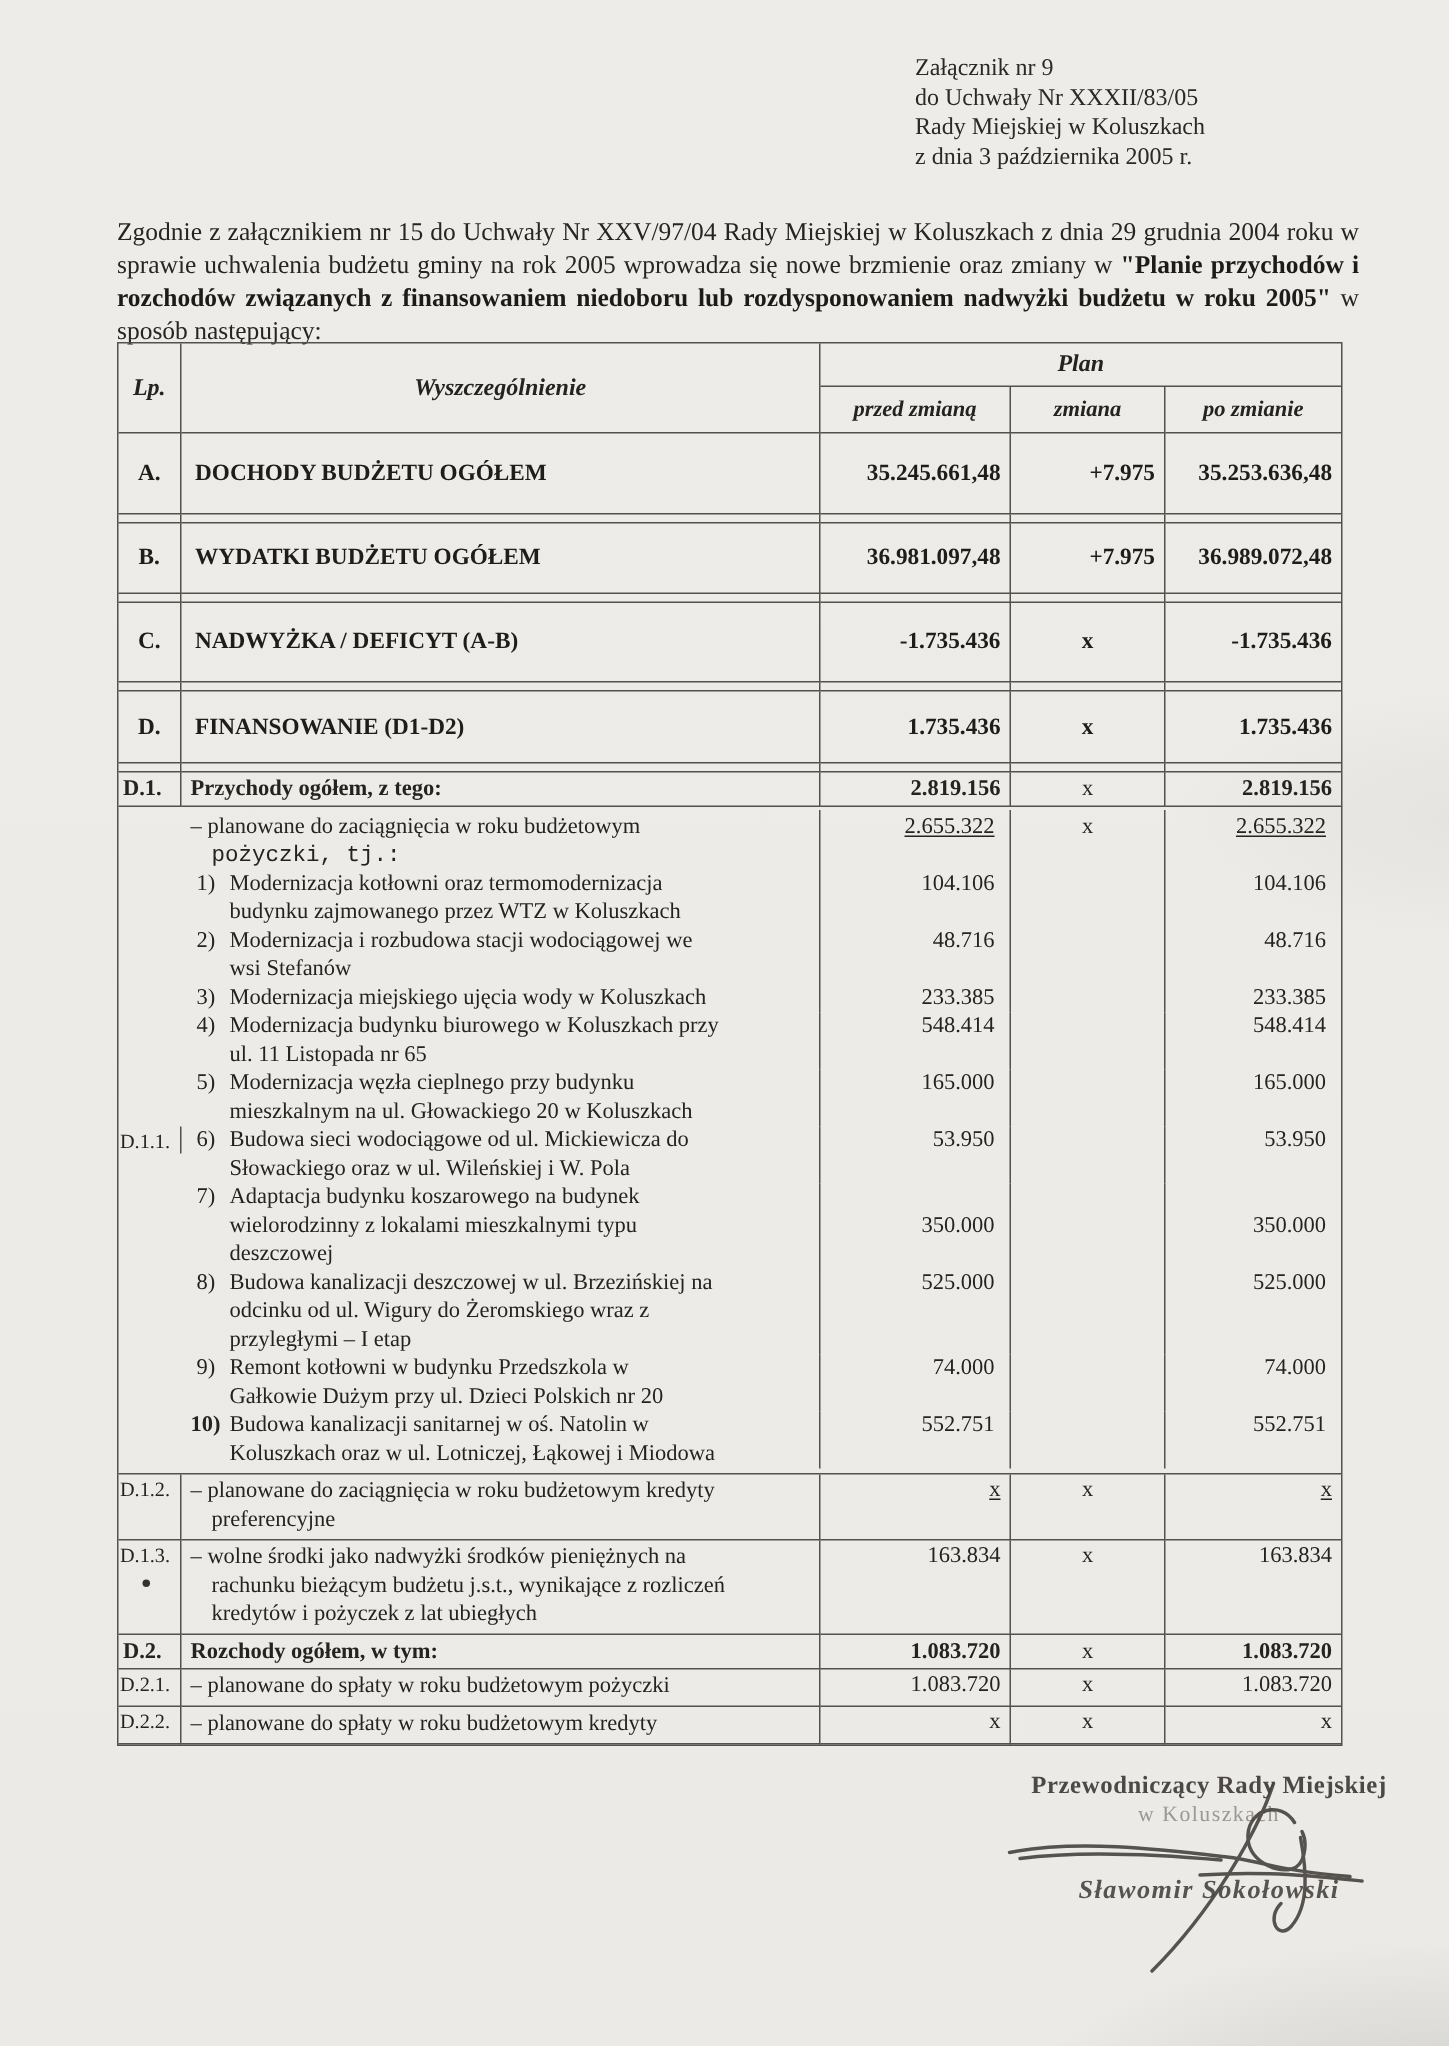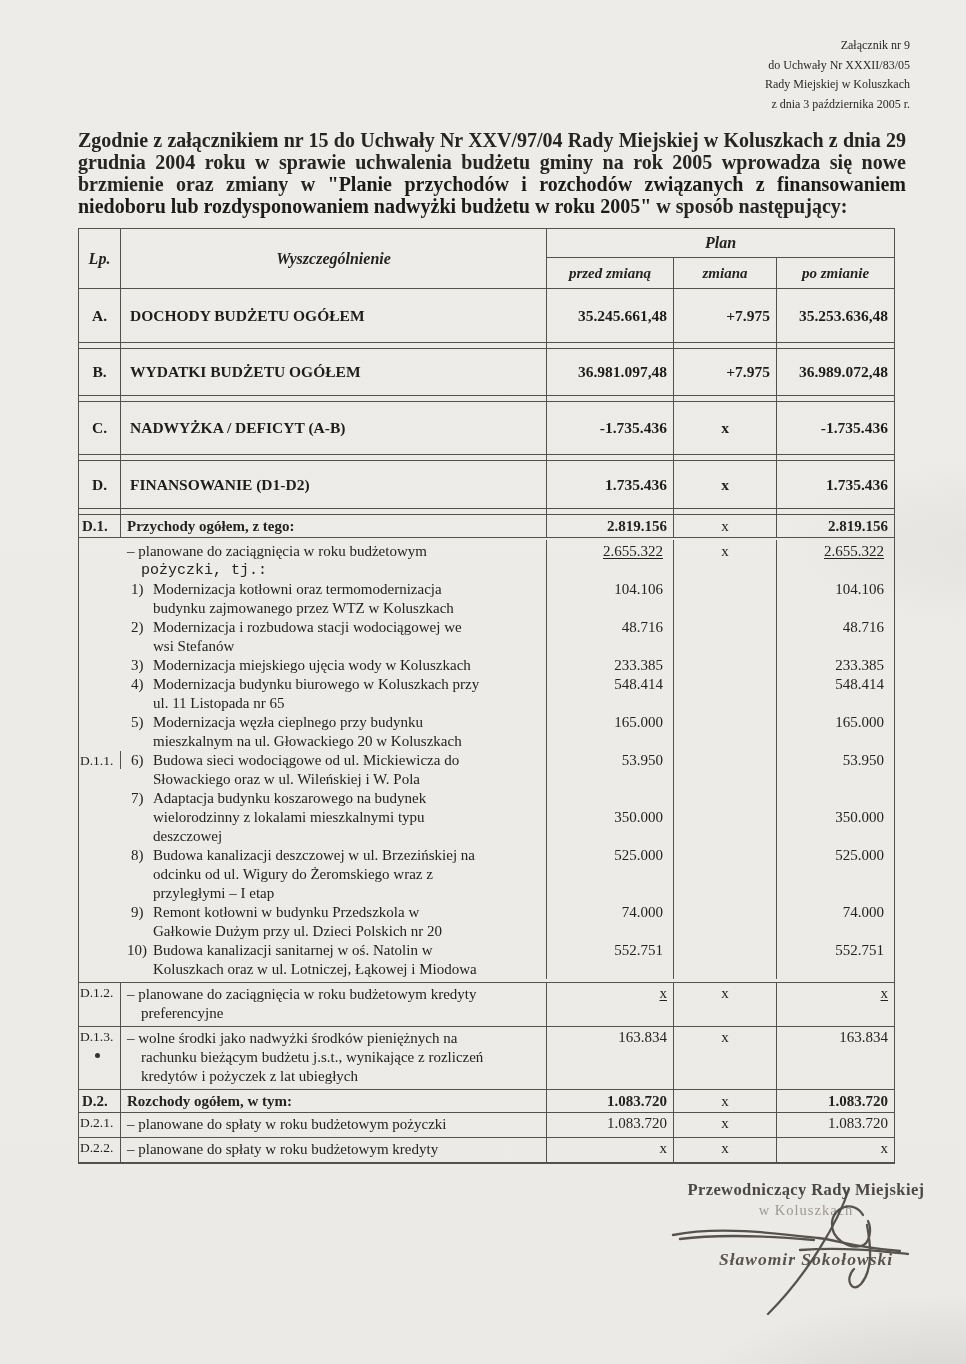--- a/index.html
+++ b/index.html
@@ -15,27 +15,27 @@
     position:absolute;inset:0;
     background:
       radial-gradient(ellipse 420px 180px at 100% 104%, rgba(160,157,150,.38), rgba(160,157,150,0) 70%),
       radial-gradient(ellipse 300px 120px at 103% 40%, rgba(190,188,182,.18), rgba(190,188,182,0) 70%),
       linear-gradient(#edecE9,#eceae7);
   }
 
   
   .attachment{
     position:absolute;top:36px;right:56px;width:300px;
-    text-align:right;font-size:12px;line-height:19.5px;color:#2a2927;
+    text-align:left;font-size:16px;line-height:19.5px;color:#2a2927;
   }
 
   
   .intro{
-    position:absolute;left:78px;top:129px;width:828px;
-    font-size:20px;line-height:22px;text-align:justify;color:#262524;font-weight:bold;
+    position:absolute;left:78px;top:144px;width:828px;
+    font-size:17px;line-height:22px;text-align:justify;color:#262524;
   }
   .intro b{color:#1c1b19;}
 
   
   .tblwrap{position:absolute;left:78px;top:228px;}
   table.doc{
     border-collapse:separate;border-spacing:0;
     table-layout:fixed;width:815px;
     border:1.6px solid #54514b;
     font-size:15px;color:#242321;
@@ -89,21 +89,21 @@
   .c-po{width:117px;box-sizing:border-box;text-align:right;padding:0 10px 0 2px;}
   .srow.hdr{padding-top:2px;}
   .srow.hdr .c-desc{padding-top:2px;}
   .srow.hdr .c-przed,.srow.hdr .c-zm,.srow.hdr .c-po{padding-top:2px;}
   .srow.hdr .c-desc .ln{display:block;}
   .srow.hdr .c-desc .ln:not(:first-child){padding-left:14px;font-family:Liberation Mono, monospace;}
   .irow .c-desc{position:relative;padding-left:32px;}
   .ino{position:absolute;left:10px;top:0;}
   .iline{display:block;}
   .irow.val-line2 .c-przed,.irow.val-line2 .c-po{padding-top:19px;}
-  .irow.wide-no .ino{left:6px;}
+  .irow.wide-no .ino{left:6px;font-weight:bold;}
   .irow.wide-no .iline:first-child{text-indent:12px;}
   .d11main .srow:last-child{padding-bottom:3px;}
 
   
   .sig{position:absolute;left:650px;top:1180px;width:312px;text-align:center;}
   .sig-title{font-size:16.5px;font-weight:bold;color:#4b4845;letter-spacing:.4px;}
   .sig-sub{font-size:14.5px;color:#9b9892;margin-top:2px;letter-spacing:1px;}
   .sig-name{font-size:17.5px;font-style:italic;font-weight:bold;color:#57544f;
             margin-top:30px;letter-spacing:1px;}
   svg.scribble{position:absolute;left:630px;top:1162px;pointer-events:none;}

